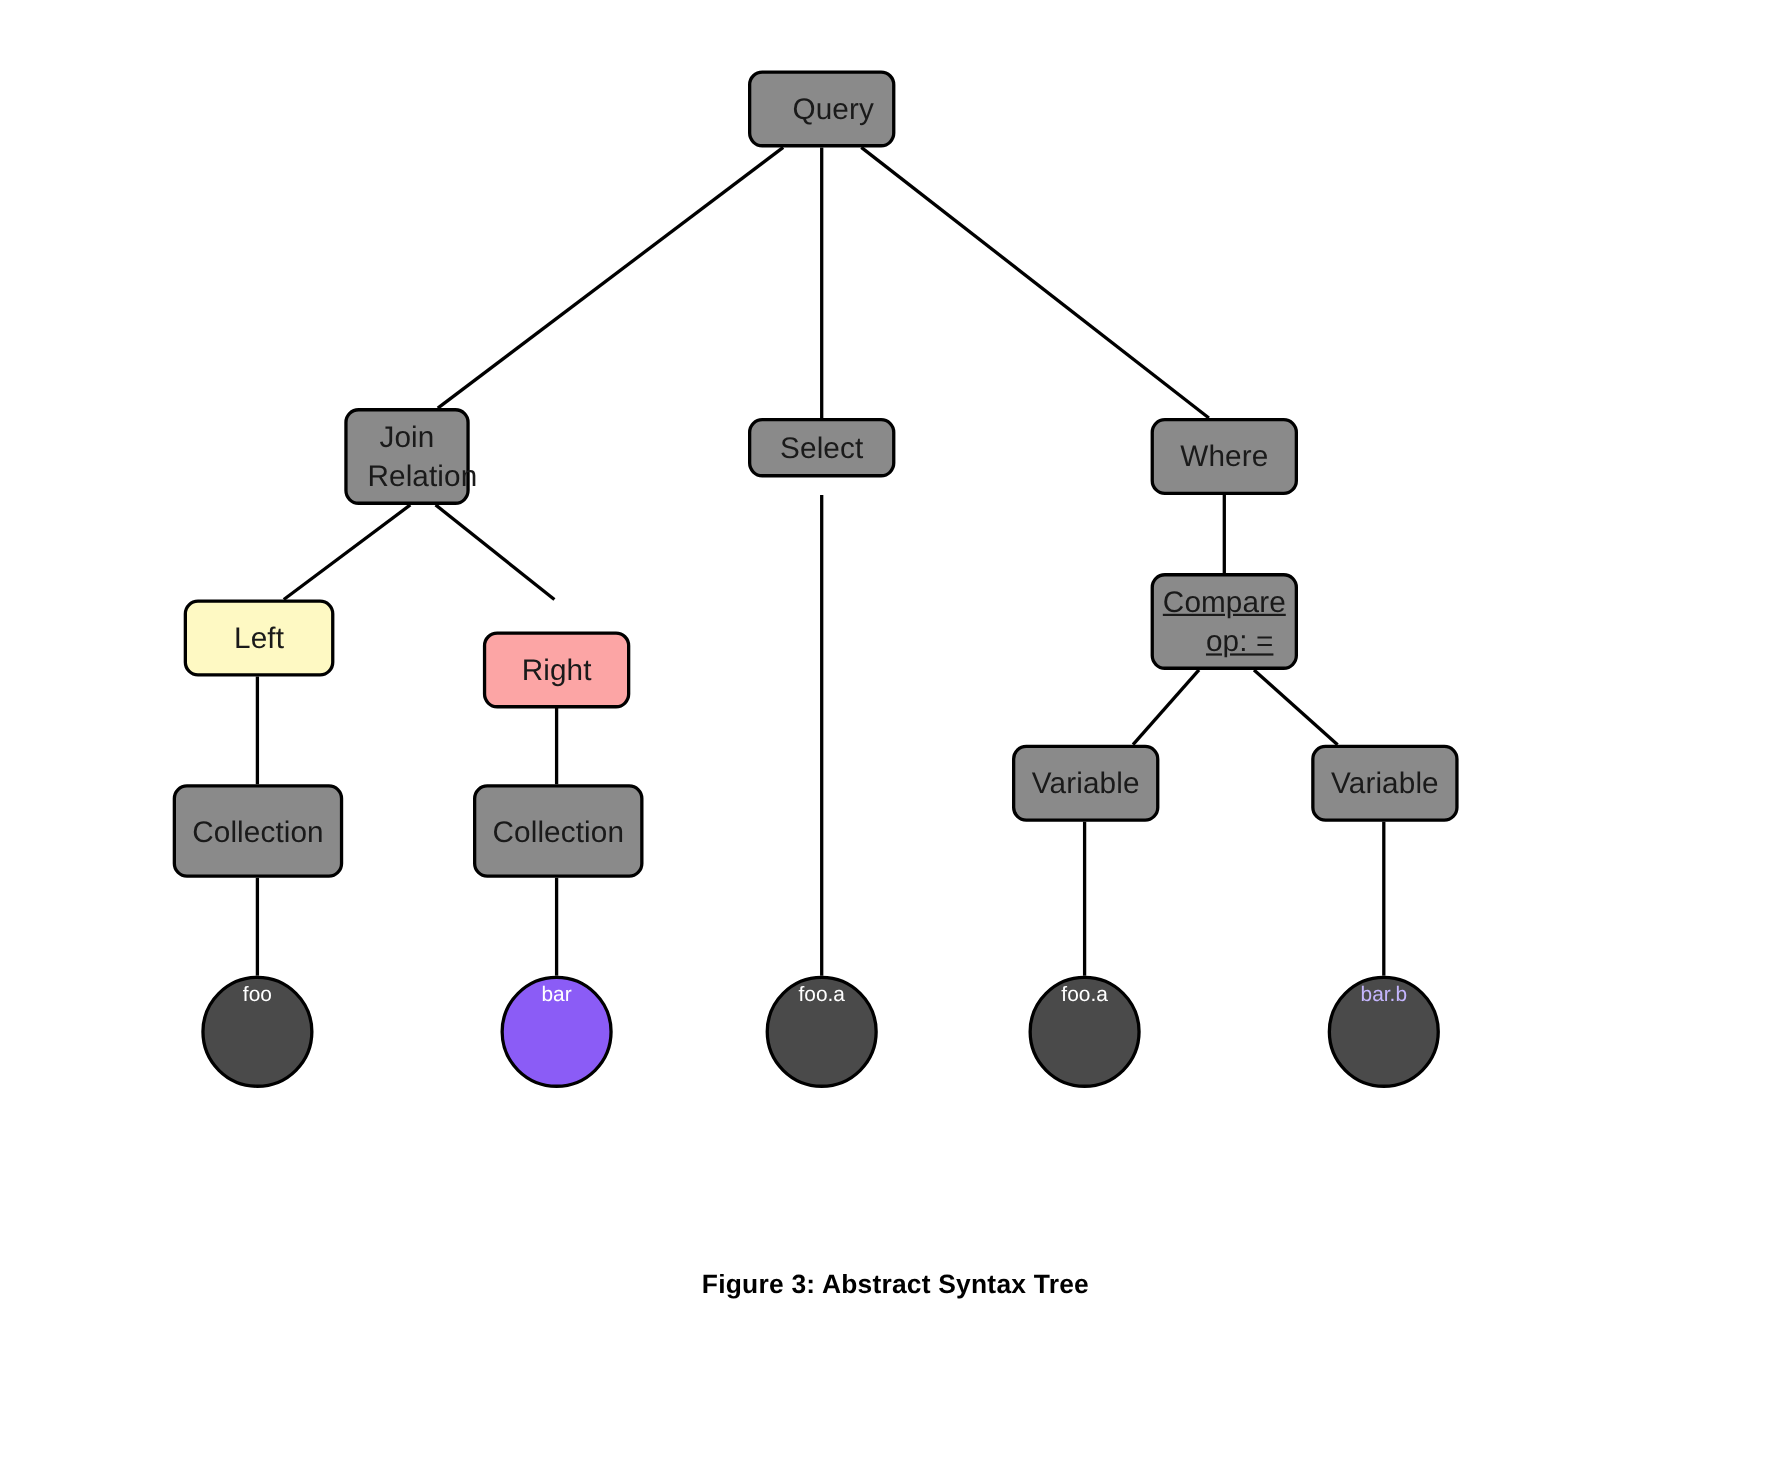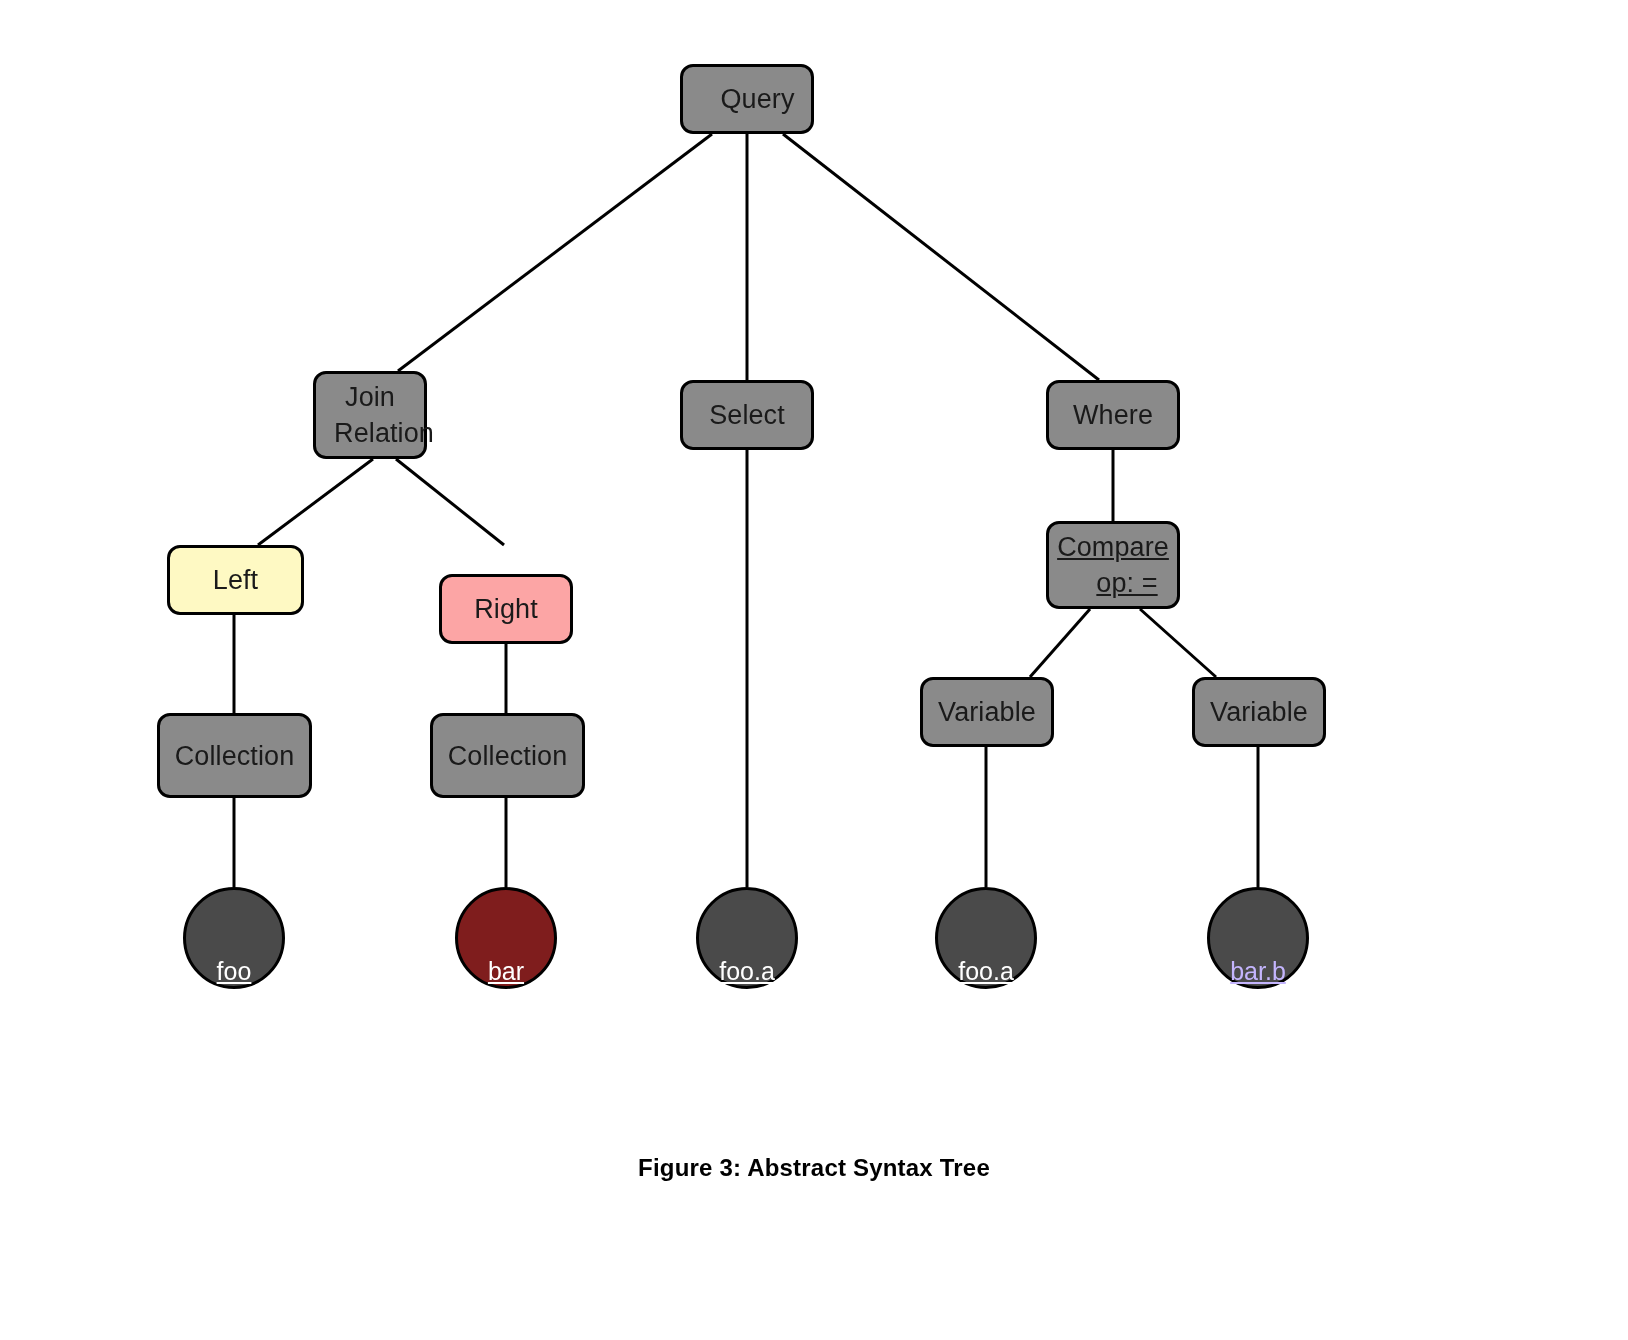--- a/index.html
+++ b/index.html
@@ -48,26 +48,25 @@
     margin-left: 28px;
   }
   .leaf-circle {
     position: absolute;
     box-sizing: border-box;
     background: #4a4a4a;
     border: 3px solid #000000;
     border-radius: 50%;
     color: #ffffff;
     display: flex;
-    align-items: flex-end;
+    align-items: flex-start;
     justify-content: center;
-    font-size: 25px;
+    font-size: 19px;
     line-height: 30px;
     z-index: 3;
-    text-decoration: underline;
   }
   #figure-caption {
     position: absolute;
     left: 0;
     width: 1628px;
     top: 1154px;
     text-align: center;
     font-size: 24px;
     font-weight: bold;
     color: #000000;
@@ -100,21 +99,21 @@
   </svg>
 
   <div id="nodes-layer">
       <div class="node-box" style="left: 680px; top: 64px; width: 134px; height: 70px; background: rgb(138, 138, 138); border-color: rgb(0, 0, 0); color: rgb(26, 26, 26); padding-left: 21px;">
         <span>Query</span>
       </div>
       <div class="node-box" style="left: 313px; top: 371px; width: 114px; height: 88px; background: rgb(138, 138, 138); border-color: rgb(0, 0, 0); color: rgb(26, 26, 26);">
         <span>Join</span>
         <span class="line2">Relation</span>
       </div>
-      <div class="node-box" style="left: 680px; top: 380px; width: 134px; height: 70px; background: rgb(138, 138, 138); border-color: rgb(0, 0, 0); color: rgb(26, 26, 26);">
+      <div class="node-box" style="left: 680px; top: 380px; width: 134px; height: 54px; background: rgb(138, 138, 138); border-color: rgb(0, 0, 0); color: rgb(26, 26, 26);">
         <span>Select</span>
       </div>
       <div class="node-box" style="left: 1046px; top: 380px; width: 134px; height: 70px; background: rgb(138, 138, 138); border-color: rgb(0, 0, 0); color: rgb(26, 26, 26);">
         <span>Where</span>
       </div>
       <div class="node-box" style="left: 167px; top: 545px; width: 137px; height: 70px; background: #fef9c3; border-color: rgb(0, 0, 0); color: rgb(26, 26, 26);">
         <span>Left</span>
       </div>
       <div class="node-box" style="left: 439px; top: 574px; width: 134px; height: 70px; background: #fca5a5; border-color: rgb(0, 0, 0); color: rgb(26, 26, 26);">
         <span>Right</span>
@@ -131,21 +130,21 @@
       </div>
       <div class="node-box" style="left: 920px; top: 677px; width: 134px; height: 70px; background: rgb(138, 138, 138); border-color: rgb(0, 0, 0); color: rgb(26, 26, 26);">
         <span>Variable</span>
       </div>
       <div class="node-box" style="left: 1192px; top: 677px; width: 134px; height: 70px; background: rgb(138, 138, 138); border-color: rgb(0, 0, 0); color: rgb(26, 26, 26);">
         <span>Variable</span>
       </div>
       <div class="leaf-circle" style="left: 183px; top: 887px; width: 102px; height: 102px; background: rgb(74, 74, 74); border-color: rgb(0, 0, 0); color: rgb(255, 255, 255);">
         <span>foo</span>
       </div>
-      <div class="leaf-circle" style="left: 455px; top: 887px; width: 102px; height: 102px; background: #7f1d1d; border-color: rgb(0, 0, 0); color: rgb(255, 255, 255);">
+      <div class="leaf-circle" style="left: 455px; top: 887px; width: 102px; height: 102px; background: #8b5cf6; border-color: rgb(0, 0, 0); color: rgb(255, 255, 255);">
         <span>bar</span>
       </div>
       <div class="leaf-circle" style="left: 696px; top: 887px; width: 102px; height: 102px; background: rgb(74, 74, 74); border-color: rgb(0, 0, 0); color: rgb(255, 255, 255);">
         <span>foo.a</span>
       </div>
       <div class="leaf-circle" style="left: 935px; top: 887px; width: 102px; height: 102px; background: rgb(74, 74, 74); border-color: rgb(0, 0, 0); color: rgb(255, 255, 255);">
         <span>foo.a</span>
       </div>
       <div class="leaf-circle" style="left: 1207px; top: 887px; width: 102px; height: 102px; background: rgb(74, 74, 74); border-color: rgb(0, 0, 0); color: #c4b5fd;">
         <span>bar.b</span>

